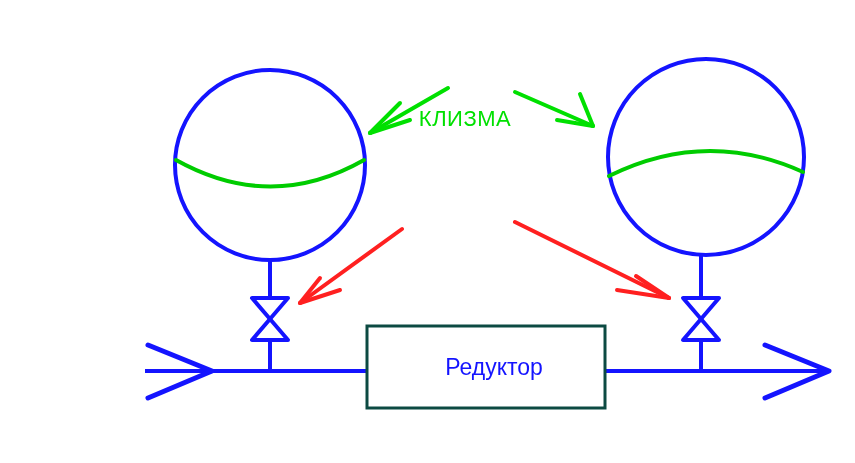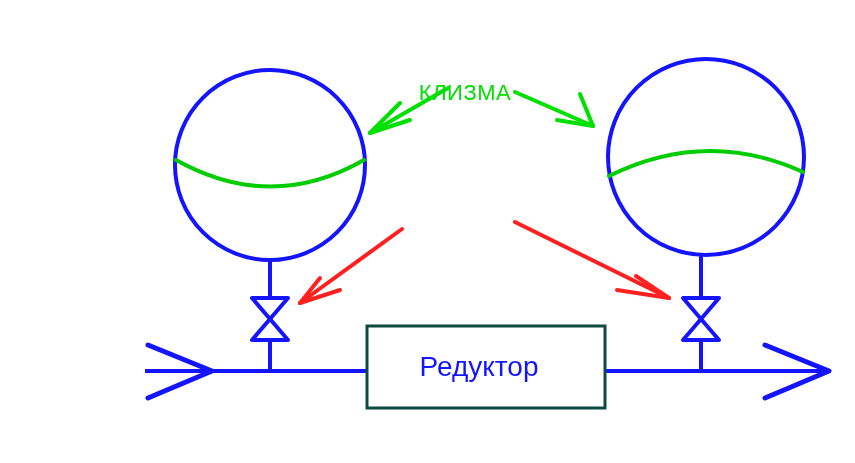--- a/index.html
+++ b/index.html
@@ -31,41 +31,41 @@
     white-space: pre;
     user-select: none;
   }
   #klizma-label {
     left: 355px;
     top: 28px;
     width: 220px;
     color: #00e000;
     font-size: 22px;
   }
-  #klizma-label .line1 { letter-spacing: 0.5px; }
+  #klizma-label .line1 { letter-spacing: 0.5px; margin-top: 26px; }
   #resistor-label {
     left: 392px;
     top: 138px;
     width: 200px;
     text-align: left;
     color: #ff2020;
     font-size: 21px;
     line-height: 1.33;
   }
   #reducer-label {
     position: absolute;
-    left: 360px;
+    left: 375px;
     top: 326px;
     width: 238px;
     height: 82px;
     display: flex;
     align-items: center;
     justify-content: center;
     color: #1414ff;
-    font-size: 28px;
+    font-size: 23px;
     user-select: none;
   }
 </style>
 </head>
 <body>
 
 <div id="canvas">
 
   <svg id="diagram-svg" viewBox="0 0 855 463">
 

